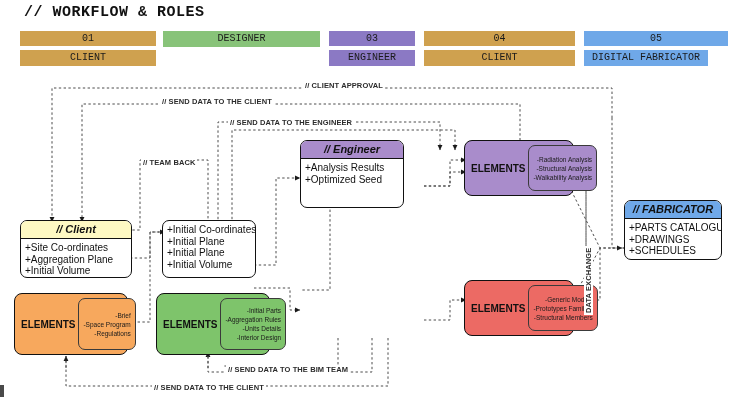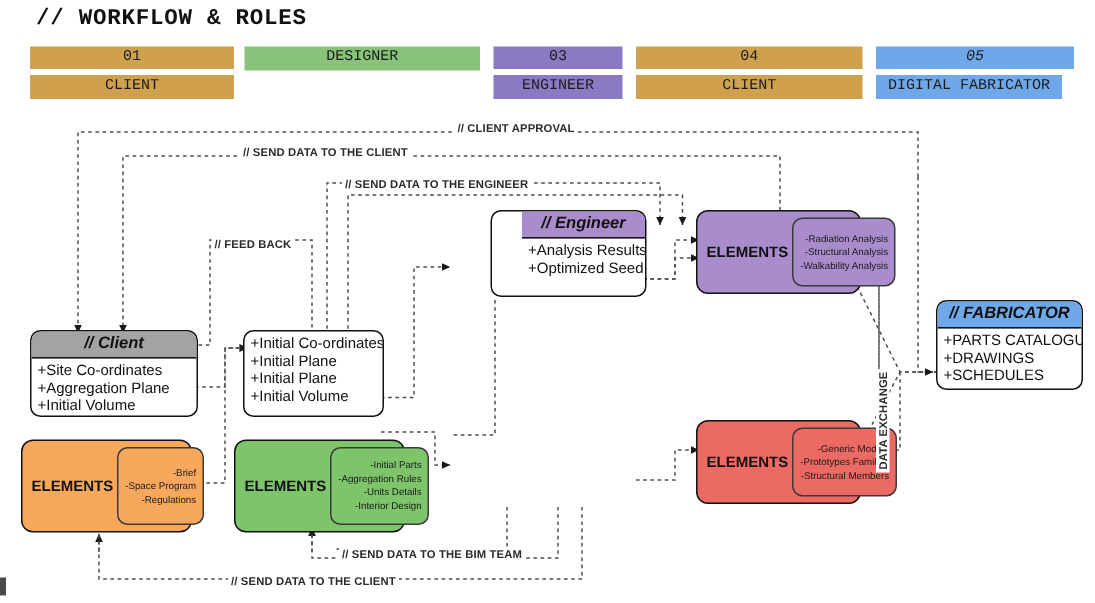--- a/index.html
+++ b/index.html
@@ -160,21 +160,21 @@
       </div>
       <div class="role-col" style="left: 329px; width: 86px;">
         <div class="role-bar num" style="background: rgb(139, 121, 196); width: 86px;">03</div>
         <div class="role-bar name" style="background: rgb(139, 121, 196); width: 86px;">ENGINEER</div>
       </div>
       <div class="role-col" style="left: 424px; width: 151px;">
         <div class="role-bar num" style="background: rgb(207, 161, 79); width: 151px;">04</div>
         <div class="role-bar name" style="background: rgb(207, 161, 79); width: 151px;">CLIENT</div>
       </div>
       <div class="role-col" style="left: 584px; width: 136px;">
-        <div class="role-bar num" style="background: rgb(111, 168, 232); width: 132px; font-style: italic;">05</div>
+        <div class="role-bar num" style="background: rgb(111, 168, 232); width: 144px;">05</div>
         <div class="role-bar name" style="background: rgb(111, 168, 232); width: 124px;">DIGITAL FABRICATOR</div>
       </div>
     </div>
 
   <svg id="wires" viewBox="0 0 730 402">
     <defs>
       <marker id="ah" markerWidth="7" markerHeight="7" refX="5.4" refY="2.6" orient="auto">
         <path d="M0,0 L5.6,2.6 L0,5.2 z" fill="#1a1a1a"></path>
       </marker>
     </defs>
@@ -220,38 +220,38 @@
 
       <path d="M600,248 L600,300 L566,300"></path>
 
       <path d="M66,356 L66,368"></path>
 
       <path d="M208,356 L208,368"></path>
     </g>
   </svg>
 
   <div class="card" id="card-client" style="left:20px; top:220px; width:112px; height:58px;">
-    <div class="card-head" style="background: #a3a3a3;">// Client</div>
+    <div class="card-head" style="background: #fef9c3;">// Client</div>
     <div class="card-body">
       <div class="attr">+Site Co-ordinates</div>
       <div class="attr">+Aggregation Plane</div>
       <div class="attr">+Initial Volume</div>
     </div>
   </div>
 
   <div class="card" id="card-architect" style="left:162px; top:220px; width:94px; height:58px;">
     <div class="card-body">
       <div class="attr">+Initial Co-ordinates</div>
       <div class="attr">+Initial Plane</div>
       <div class="attr">+Initial Plane</div>
       <div class="attr">+Initial Volume</div>
     </div>
   </div>
 
-  <div class="card" id="card-engineer" style="left:327px; top:140px; width:104px; height:58px;padding-left:20px;">
+  <div class="card" id="card-engineer" style="left:300px; top:140px; width:104px; height:68px;">
     <div class="card-head" style="background: rgb(169, 140, 203);">// Engineer</div>
     <div class="card-body">
       <div class="attr">+Analysis Results</div>
       <div class="attr">+Optimized Seed</div>
     </div>
   </div>
 
 
   <div class="card" id="card-fabricator" style="left:624px; top:200px; width:98px; height:60px;">
     <div class="card-head" style="background: rgb(111, 168, 232);">// FABRICATOR</div>
@@ -295,19 +295,19 @@
     <div class="elements-list" style="background: rgb(236, 106, 100);">
       <div class="ei">-Generic Models</div>
       <div class="ei">-Prototypes Families</div>
       <div class="ei">-Structural Members</div>
     </div>
   </div>
 
   <div class="wire-label" style="left:303px; top:81px;">// CLIENT APPROVAL</div>
   <div class="wire-label" style="left:160px; top:97px;">// SEND DATA TO THE CLIENT</div>
   <div class="wire-label" style="left:228px; top:118px;">// SEND DATA TO THE ENGINEER</div>
-  <div class="wire-label" style="left:141px; top:158px;">// FEED BACK</div>
+  <div class="wire-label" style="left:141px; top:158px;">// TEAM BACK</div>
   <div class="wire-label" style="left:226px; top:365px;">// SEND DATA TO THE BIM TEAM</div>
   <div class="wire-label" style="left:152px; top:383px;">// SEND DATA TO THE CLIENT</div>
   <div class="wire-label vertical" style="left:584px; top:315px;">DATA EXCHANGE</div>
 
   <div id="corner-mark"></div>
 </div>
 
 </body></html>

